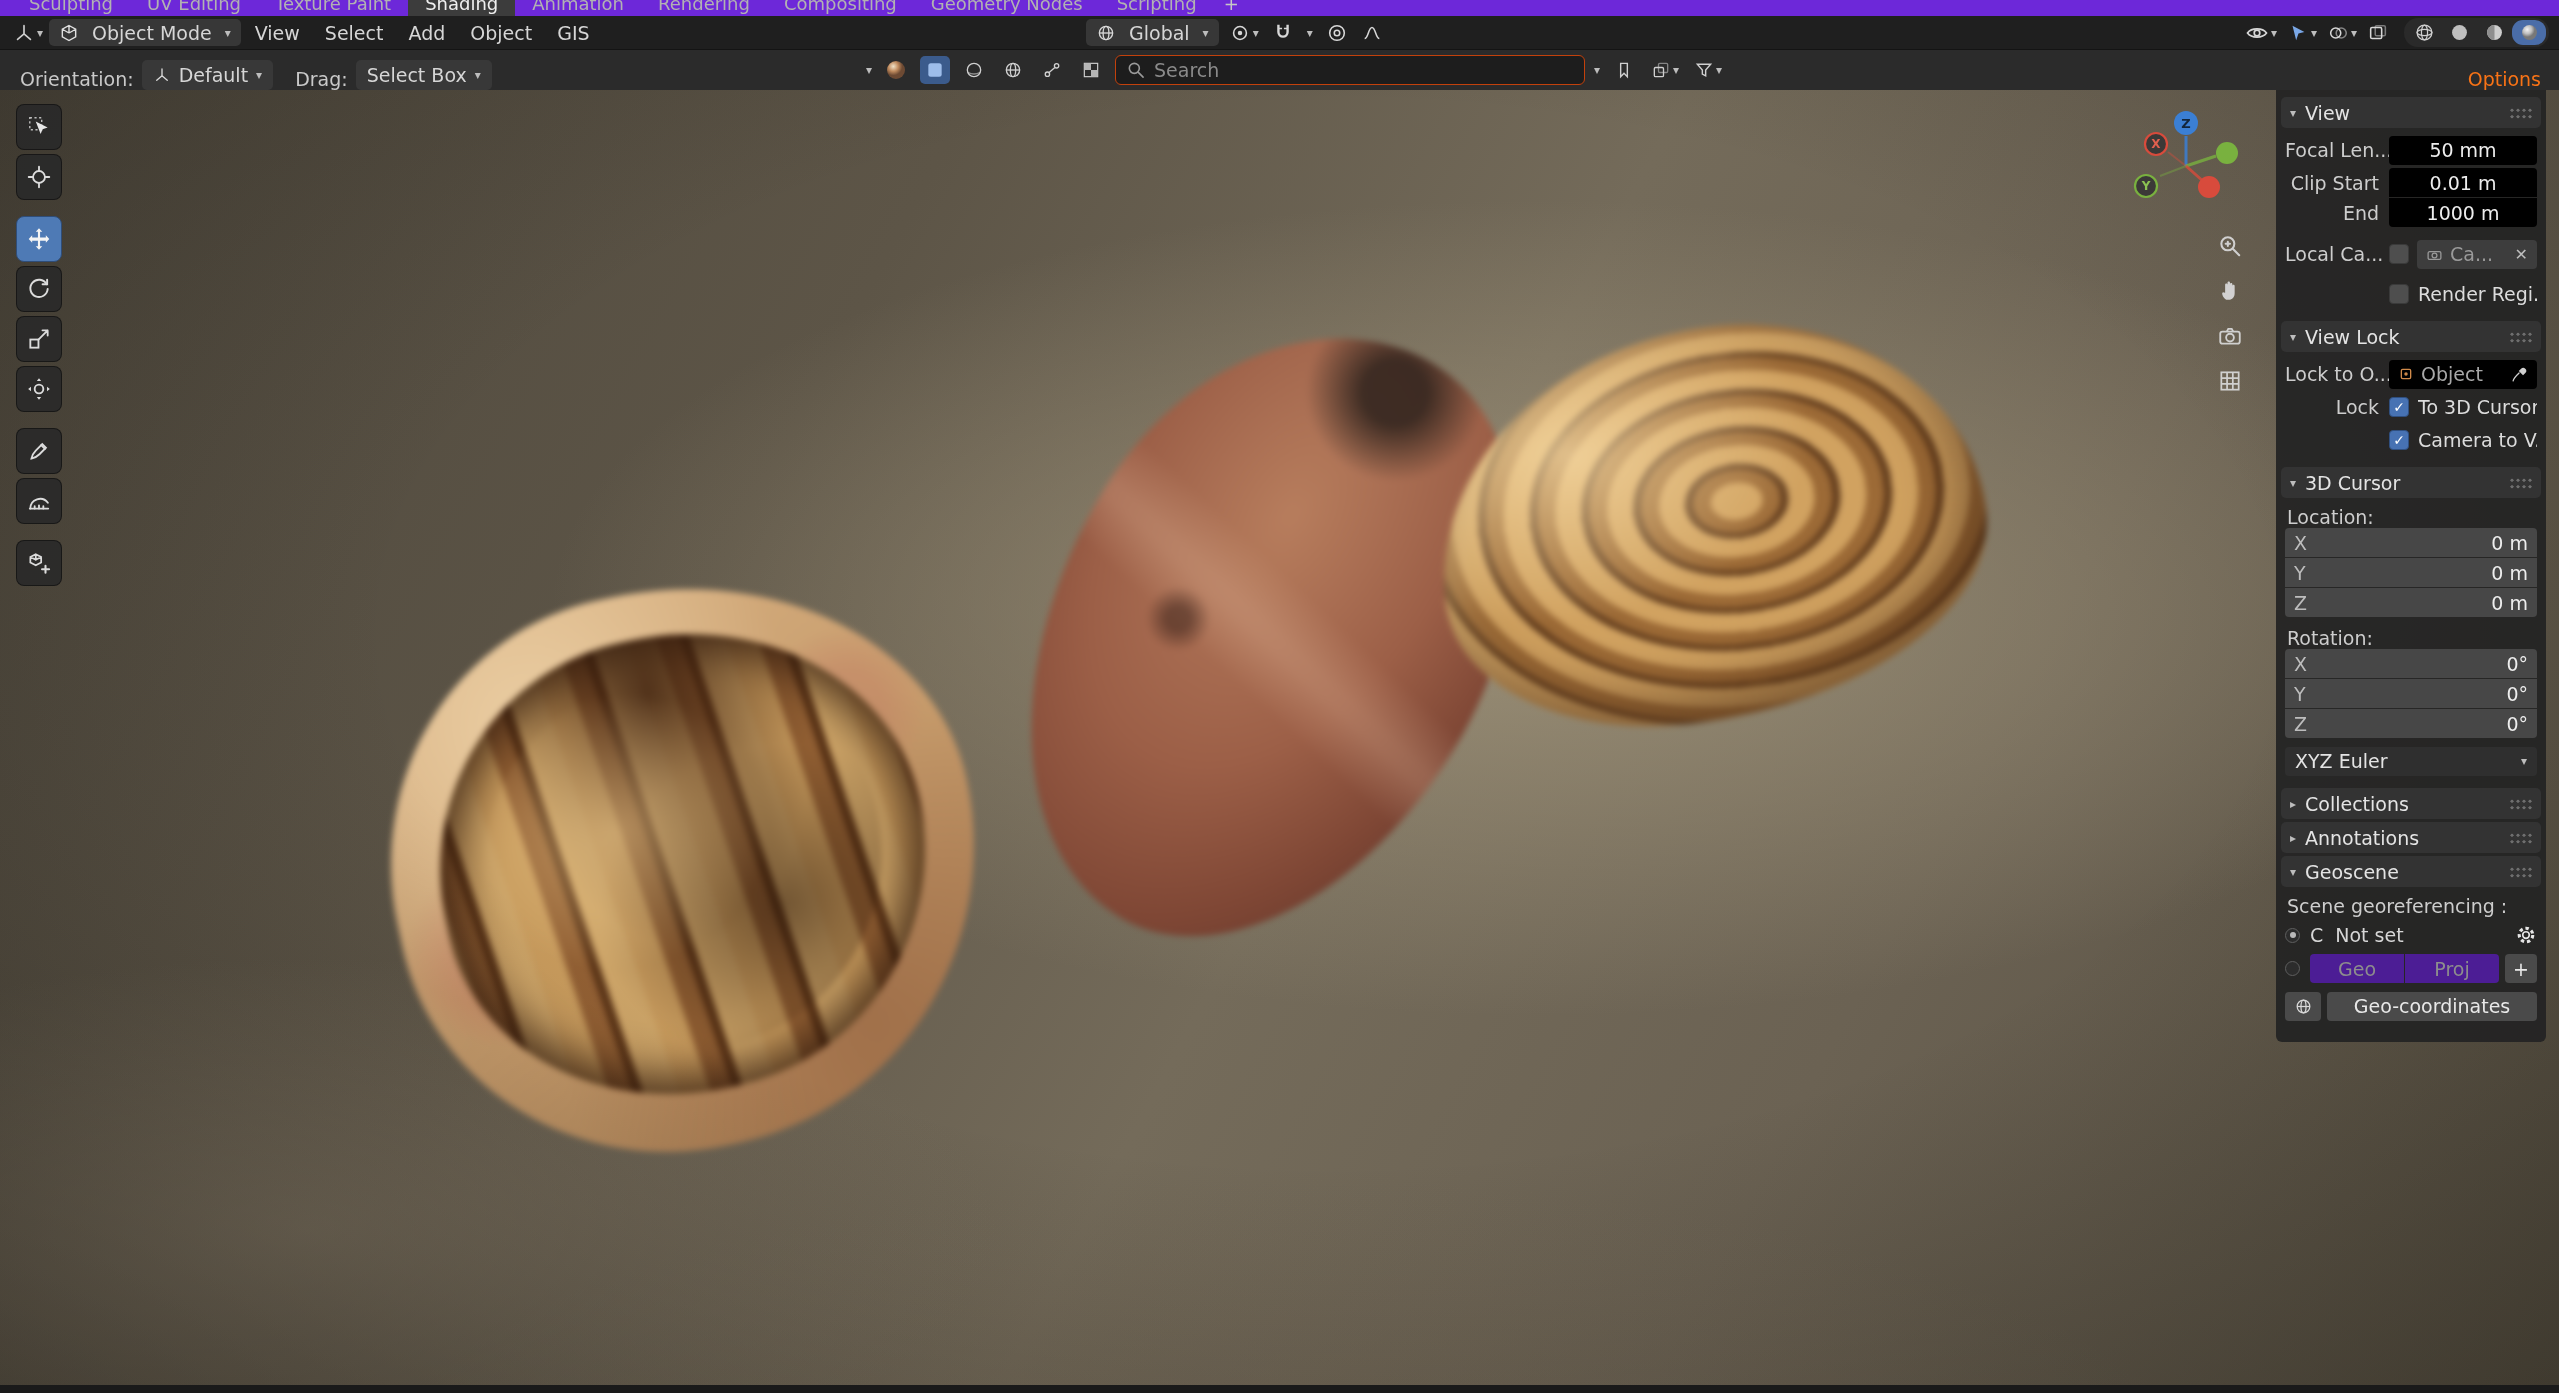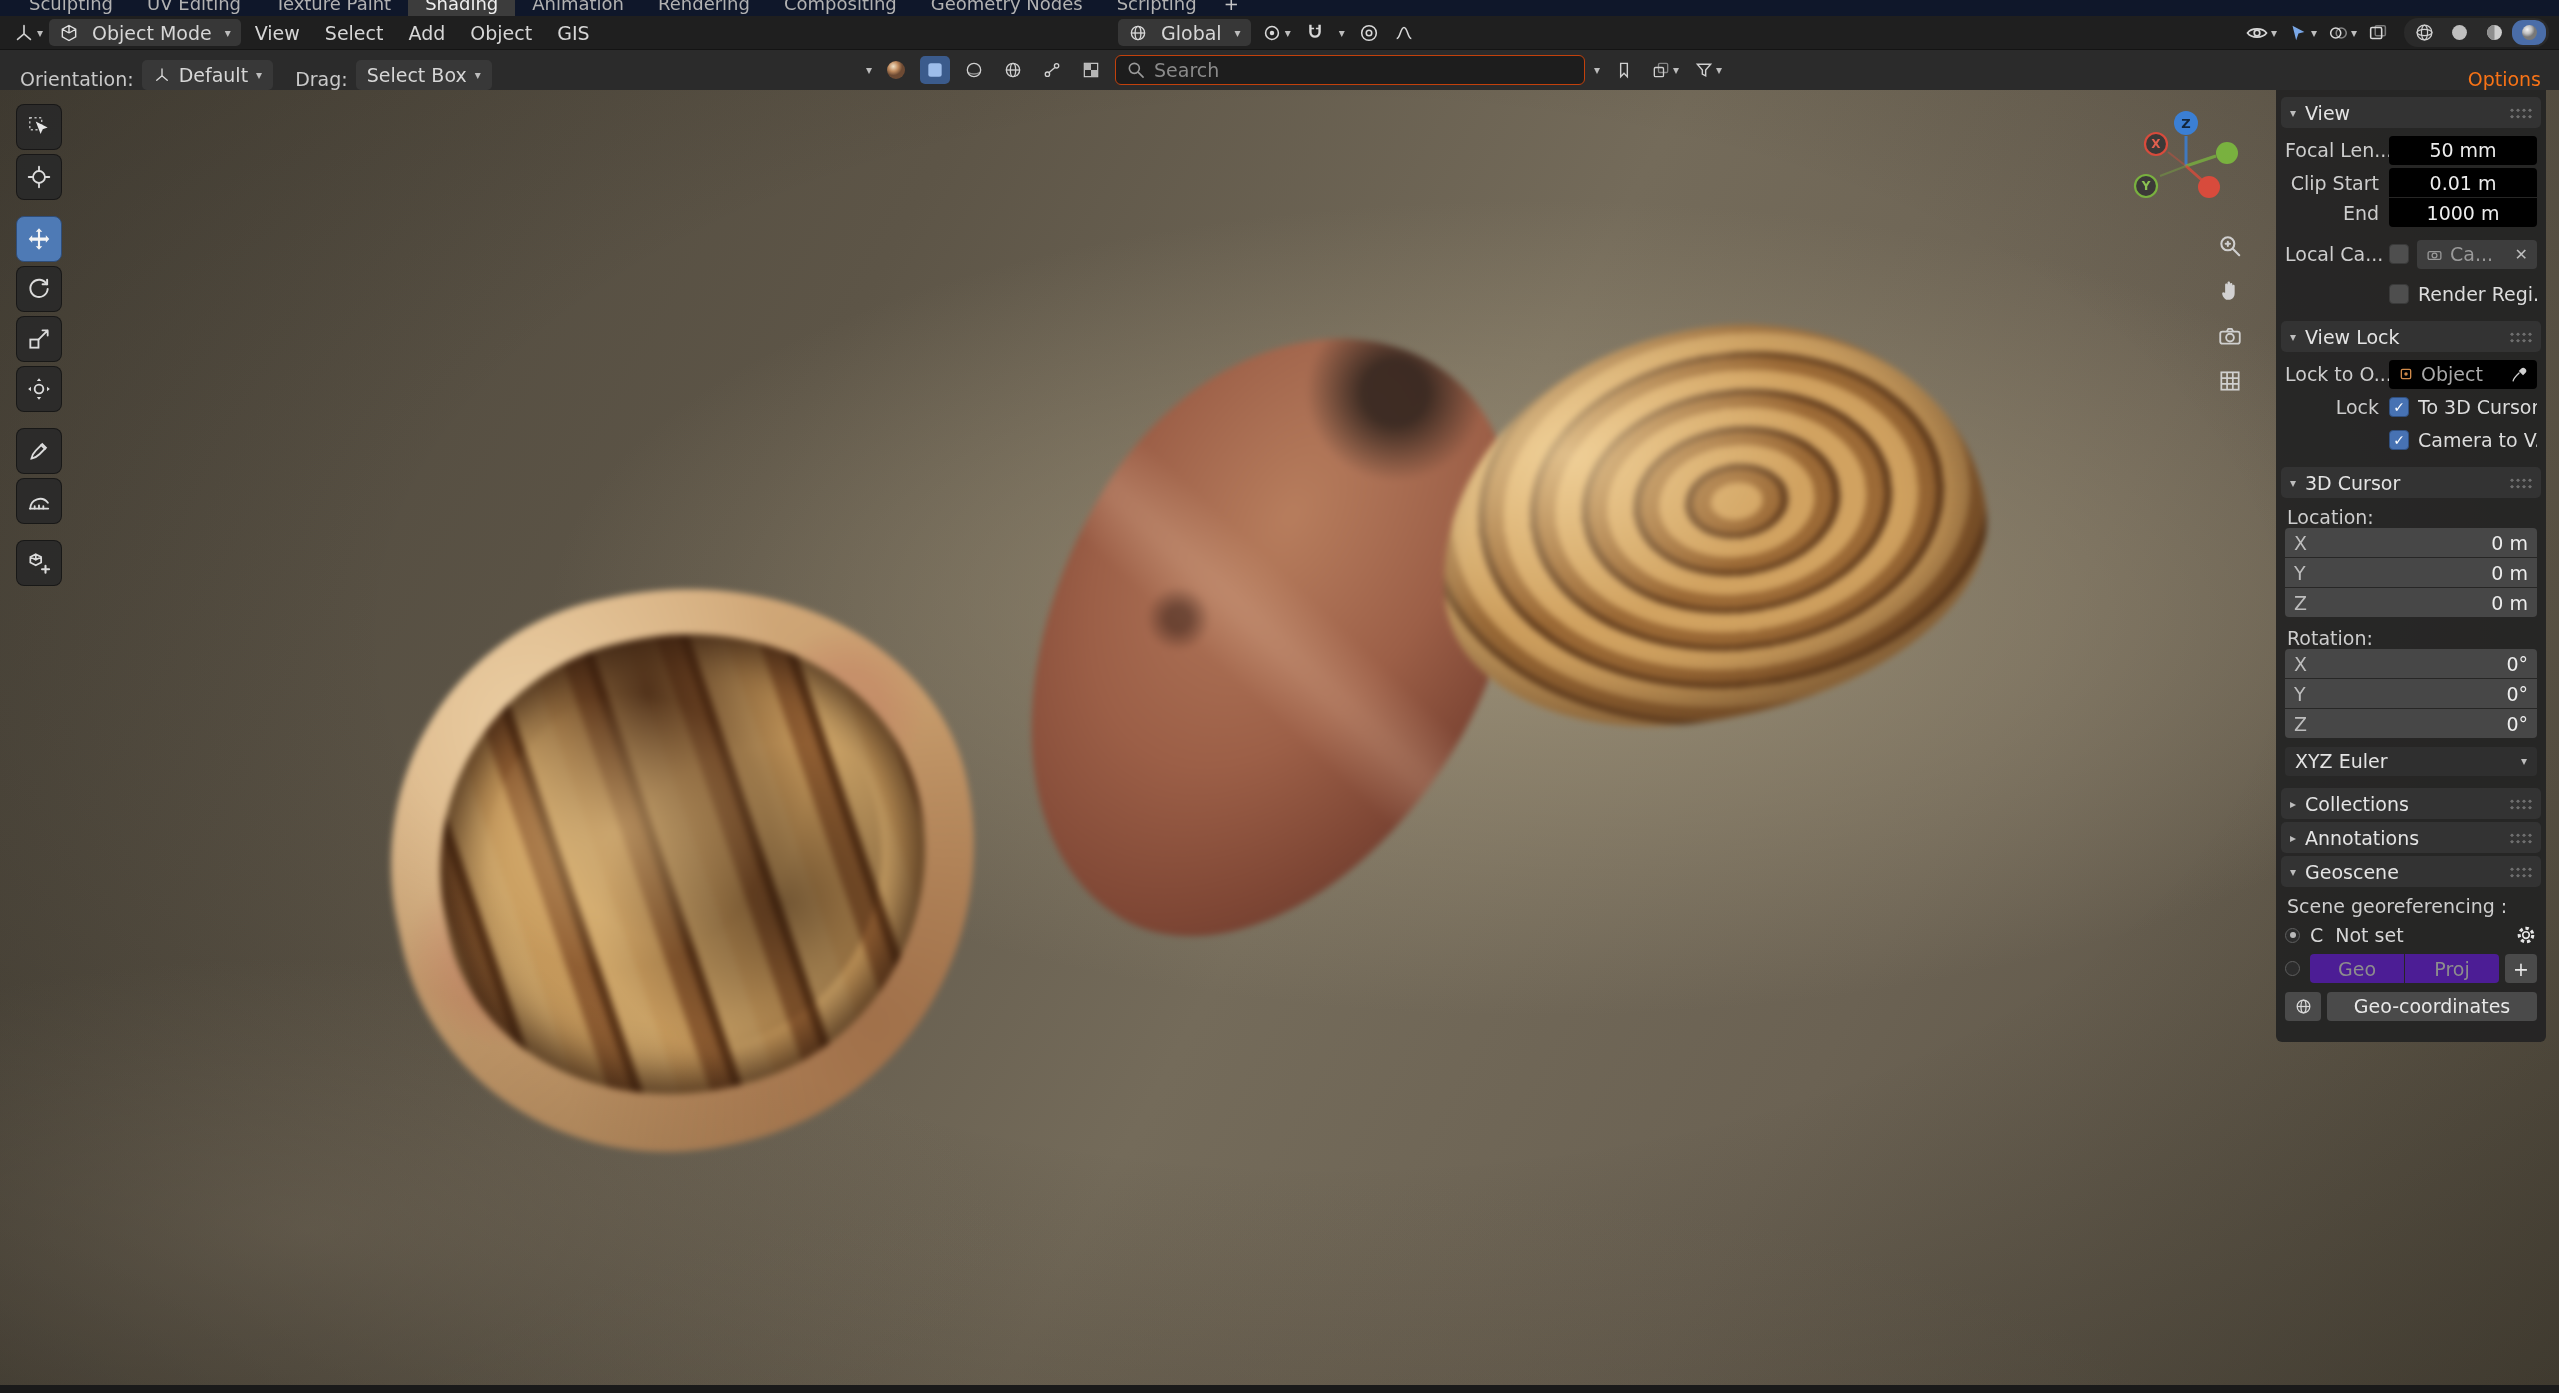--- a/index.html
+++ b/index.html
@@ -1,32 +1,32 @@
 <!DOCTYPE html>
 <html><head>
 <meta charset="utf-8">
 <style>
   *{margin:0;padding:0;box-sizing:border-box}
   html,body{width:2559px;height:1393px;background:#000;font-family:"DejaVu Sans",sans-serif;color:#d6d6d6;overflow:hidden}
   .app{position:relative;width:2559px;height:1393px;user-select:none}
   svg{display:block}
 
   
-  .tabsbar{height:16px;background:#0f172a;display:flex;align-items:flex-end;padding-left:12px;overflow:hidden}
+  .tabsbar{height:16px;background:#6d28d9;display:flex;align-items:flex-end;padding-left:12px;overflow:hidden}
   .wtab{flex:none;font-size:18px;line-height:25px;height:25px;margin-top:-9px;padding:0 17px;color:#b2b2b2;border-radius:6px 6px 0 0;white-space:nowrap}
   .wtab.active{background:#3c3c3c;color:#f0f0f0}
   .wtab.plus{padding:0 10px;color:#c6c6c6}
 
   
   .menubar{height:33px;background:#1f1f1f;display:flex;align-items:center;position:relative;padding:0 10px;font-size:19px}
   .mleft{display:flex;align-items:center;gap:3px}
   .pill{display:flex;align-items:center;gap:13px;background:#373737;border-radius:5px;padding:0 10px;height:27px}
   .menu-item{padding:2px 11px;color:#d6d6d6;border-radius:5px}
   .car{font-size:12px;color:#bdbdbd;line-height:1}
-  .mcenter{position:absolute;left:1118px;top:0;height:100%;display:flex;align-items:center;gap:7px}
+  .mcenter{position:absolute;left:1086px;top:0;height:100%;display:flex;align-items:center;gap:7px}
   .mright{margin-left:auto;display:flex;align-items:center;gap:4px}
   .ibtn{display:flex;align-items:center;gap:2px;padding:2px 3px;border-radius:5px}
   .spheres{display:flex;align-items:center;background:#2a2a2a;border-radius:14px;padding:2px 3px;gap:1px;margin-left:8px}
   .sph{width:34px;height:25px;display:flex;align-items:center;justify-content:center;border-radius:11px}
   .sph.active{background:#4a6da8}
 
   
   .toolsbar{height:41px;background:#2b2b2b;border-top:1px solid #141414;display:flex;align-items:flex-end;position:relative;padding:0 12px;font-size:19px}
   .tlabel{color:#c9c9c9;margin:0 8px;white-space:nowrap}
   .tpill{display:flex;align-items:center;gap:8px;background:#383838;border-radius:5px;height:30px;padding:0 11px;white-space:nowrap}

